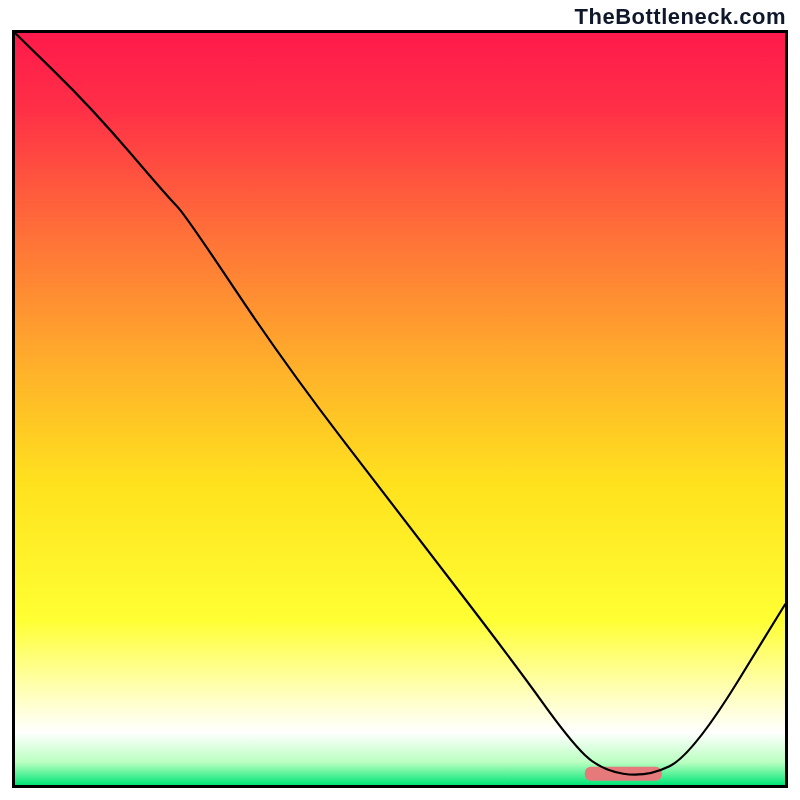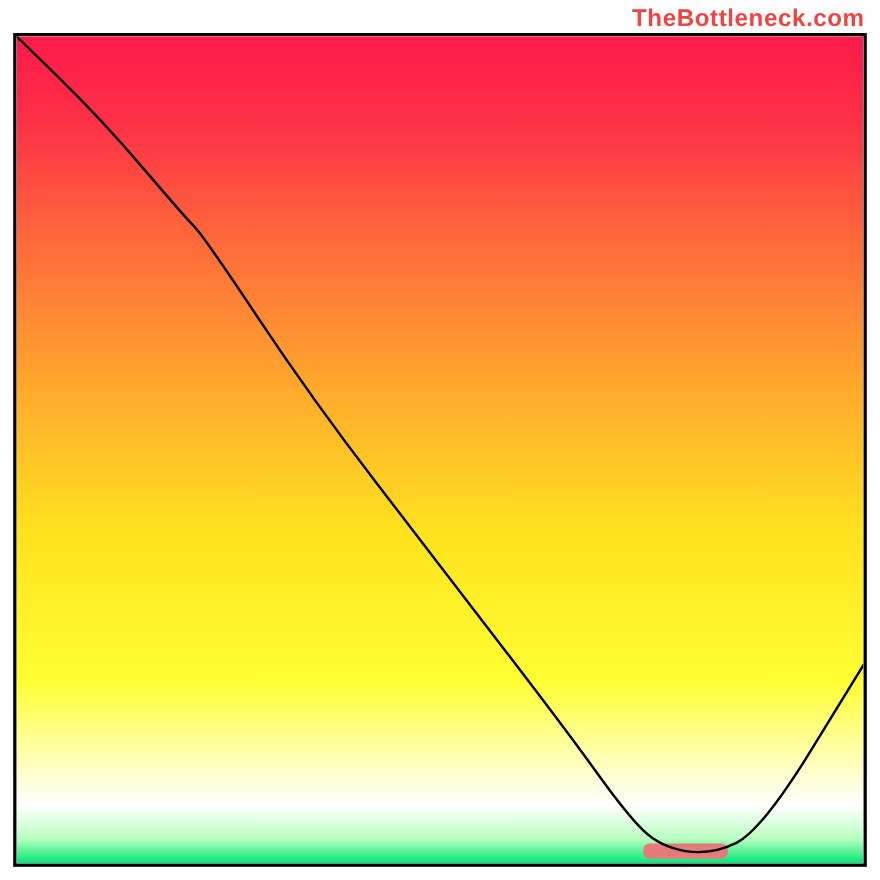--- a/index.html
+++ b/index.html
@@ -20,21 +20,21 @@
     border: 3px solid #000;
     box-sizing: border-box;
     overflow: hidden;
   }
   .watermark {
     position: absolute;
     top: 4px;
     right: 14px;
     font-size: 22px;
     font-weight: bold;
-    color: #ef4444;
+    color: #0f172a;
     letter-spacing: 0.5px;
   }
   svg.plot {
     display: block;
     width: 100%;
     height: 100%;
   }
   .marker {
     fill: #e67a7a;
   }

